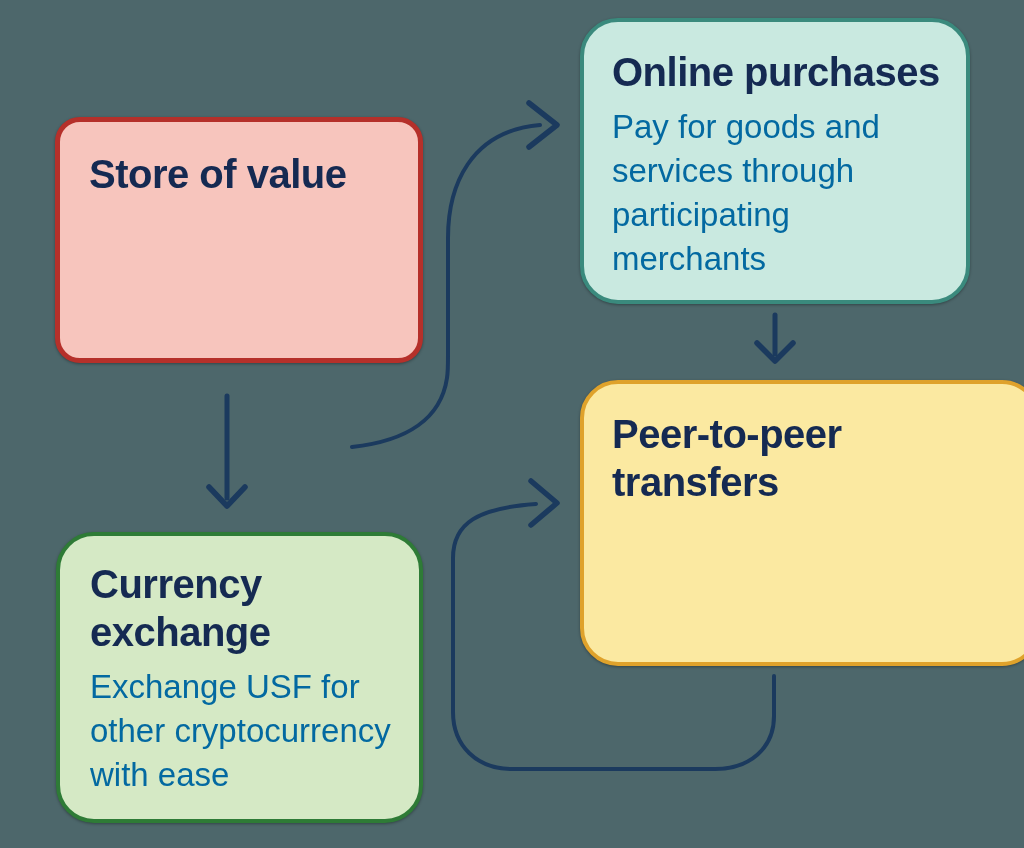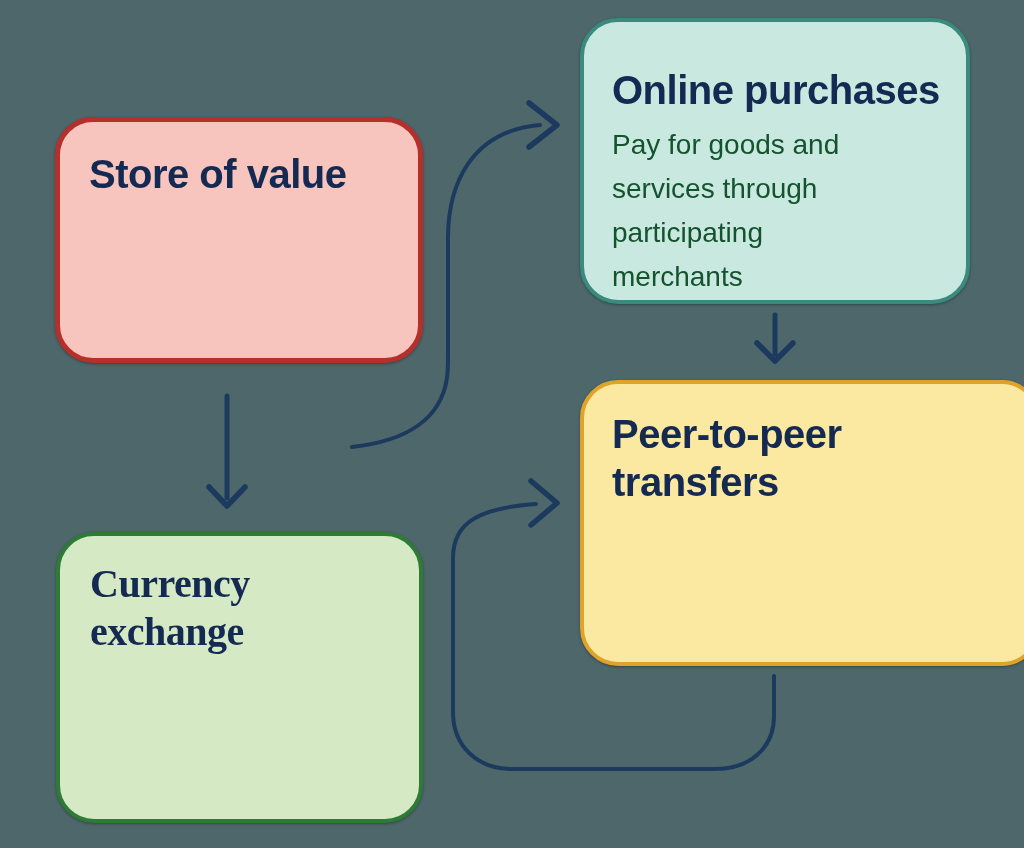--- a/index.html
+++ b/index.html
@@ -25,34 +25,35 @@
   .node-title {
     font-weight: 700;
     font-size: 40px;
     line-height: 48px;
     letter-spacing: -0.5px;
     color: #152a52;
     white-space: pre-line;
   }
   .node-body {
     margin-top: 9px;
-    font-size: 28px;
+    font-size: 33px;
     line-height: 44px;
-    color: #14532d;
+    color: #0369a1;
     white-space: pre-line;
   }
   #node-store {
     left: 55px; top: 117px; width: 368px; height: 246px;
     border-width: 5px;
     padding: 28px 16px 0 29px;
+    border-radius: 25px;
   }
   #node-online {
     left: 580px; top: 18px; width: 390px; height: 286px;
     border-width: 4px;
-    padding: 44px 16px 0 28px;
+    padding: 26px 16px 0 28px;
   }
   #node-p2p {
     left: 580px; top: 380px; width: 460px; height: 286px;
     border-width: 4px;
     padding: 26px 16px 0 28px;
   }
   #node-exchange {
     left: 56px; top: 532px; width: 367px; height: 291px;
     border-width: 4px;
     padding: 24px 10px 0 30px;
@@ -78,23 +79,26 @@
 services through
 participating
 merchants</div>
   </div>
 
   <div class="node" id="node-p2p" style="background-color: rgb(251, 233, 161); border-color: rgb(223, 162, 43);">
     <div class="node-title">Peer-to-peer
 transfers</div>
   </div>
 
-  <div class="node" id="node-exchange" style="background-color: rgb(213, 233, 197); border-color: rgb(46, 123, 54); font-family: Liberation Serif, serif;">
+  <div class="node" id="node-exchange" style="background-color: rgb(213, 233, 197); border-color: rgb(46, 123, 54);">
     <div class="node-title">Currency
 exchange</div>
+    <div class="node-body">Exchange USF for
+other cryptocurrency
+with ease</div>
   </div>
 
   <svg class="arrows" width="1024" height="848" viewBox="0 0 1024 848" xmlns="http://www.w3.org/2000/svg">
     <g fill="none" stroke-linecap="round" stroke-linejoin="round" stroke="#1b3a5e">
 
       <path stroke-width="4" d="M 352 447 C 408 441 441 418 447 378 C 448 372 448 366 448 356 L 448 238 C 448 186 470 131 540 125"></path>
       <path stroke-width="5.5" d="M 529 103 L 557 125 L 529 147"></path>
 
       <path stroke-width="5" d="M 227 396 L 227 498"></path>
       <path stroke-width="5.5" d="M 209 487 L 227 506 L 245 487"></path>

